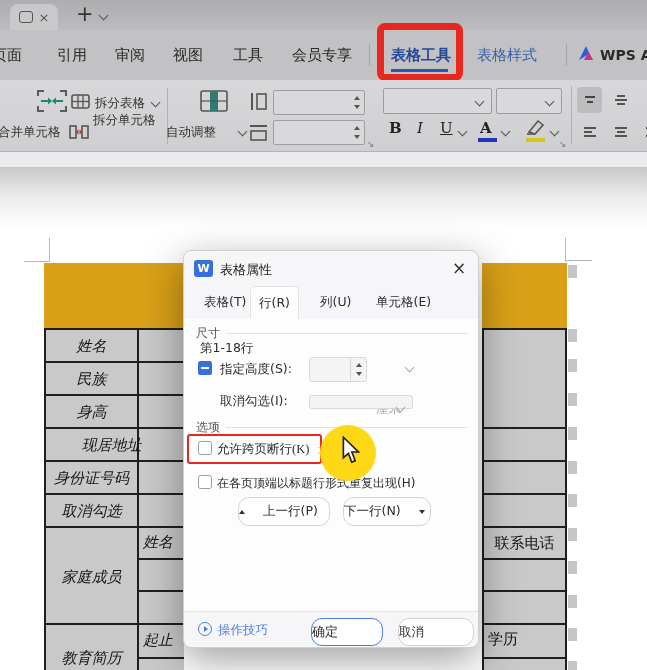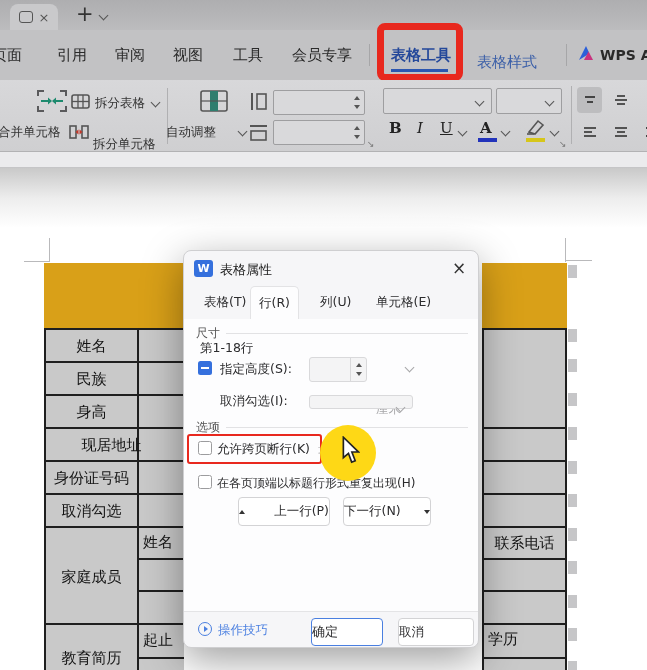--- a/index.html
+++ b/index.html
@@ -60,21 +60,21 @@
   .cb{width:14px;height:14px;box-sizing:border-box;border-radius:2.5px;}
   .cb-ind{background:#3570dd;display:flex;align-items:center;justify-content:center;}
   .cb-ind .dash{width:8px;height:2px;background:#fff;}
   .cb-off{background:#fff;border:1.4px solid #9c9c9e;}
   .dis-field{background:#f4f4f5;border:1px solid #d9d9db;border-radius:3px;box-sizing:border-box;}
   .gray-txt{color:#a6a6a8;margin-top:40px;}
   .spincol{position:absolute;right:0;top:0;bottom:0;width:15px;border-left:1px solid #d9d9db;
     display:flex;flex-direction:column;align-items:center;justify-content:space-evenly;}
   .hl-redbox{left:3px;top:183px;width:135px;height:30px;border:2px solid #e8281e;border-radius:3px;box-sizing:border-box;}
   .ycircle{left:136px;top:174px;width:56px;height:56px;border-radius:50%;background:#fed816;}
-  .dlg-btn{background:#fff;border:1px solid #d3d3d5;border-radius:4px;display:flex;align-items:center;justify-content:space-between;gap:18px;color:#2c2c2e;font-size:12.5px;box-sizing:border-box;}
+  .dlg-btn{background:#fff;border:1px solid #d3d3d5;border-radius:11px;display:flex;align-items:center;justify-content:flex-start;gap:18px;color:#2c2c2e;font-size:12.5px;box-sizing:border-box;}
   .dlg-footer{left:0;top:360px;width:294px;height:36px;border-top:1px solid #e4e4e6;}
   .tips{color:#4a7fe0;font-size:12.5px;}
   .play-ico{width:14px;height:14px;border:1.4px solid #4a7fe0;border-radius:50%;box-sizing:border-box;display:flex;align-items:center;justify-content:center;}
   .play-tri{width:0;height:0;border-top:3px solid transparent;border-bottom:3px solid transparent;border-left:4.5px solid #4a7fe0;margin-left:1px;}
   .ok-btn{border:1.5px solid #4a7fe0;font-size:13px;}
 </style>
 </head>
 <body>
 
 <div id="screen">
@@ -91,21 +91,21 @@
   <div class="abs menubar"></div>
   <div class="abs mi" style="left:-8px;">页面</div>
   <div class="abs mi" style="left:57px;">引用</div>
   <div class="abs mi" style="left:115px;">审阅</div>
   <div class="abs mi" style="left:173px;">视图</div>
   <div class="abs mi" style="left:233px;">工具</div>
   <div class="abs mi" style="left:292px;">会员专享</div>
   <div class="abs msep" style="left:369px;"></div>
   <div class="abs mi mi-active" style="left:391px;">表格工具</div>
   <div class="abs active-underline"></div>
-  <div class="abs mi mi-blue" style="left:477px;margin-top:7px;">表格样式</div>
+  <div class="abs mi mi-blue" style="left:477px;">表格样式</div>
   <div class="abs msep" style="left:566px;"></div>
   <svg class="abs" style="left:578px;top:45px;" width="20" height="17">
     <polygon points="1,15 8,1 11.5,8.5" fill="#2b5fd9"></polygon>
     <polygon points="6,15 10.5,6.5 15,15" fill="#c8327e"></polygon>
   </svg>
   <div class="abs mi" style="left:600px;font-weight:600;font-size:14px;top:47px;">WPS AI</div>
   <div class="abs redbox"></div>
 
   <div class="abs ribbon"></div>
 
@@ -126,21 +126,21 @@
   </svg>
   <div class="abs rlabel" style="left:95px;top:95px;">拆分表格</div>
   <div class="abs caret" style="left:152px;top:99px;"></div>
 
   <svg class="abs" style="left:69px;top:124px;" width="20" height="16">
     <rect x="1" y="2" width="6" height="12" fill="none" stroke="#555" stroke-width="1.6"></rect>
     <rect x="13" y="2" width="6" height="12" fill="none" stroke="#555" stroke-width="1.6"></rect>
     <polygon points="9.5,5.5 6.5,8 9.5,10.5" fill="#c0392b"></polygon>
     <polygon points="10.5,5.5 13.5,8 10.5,10.5" fill="#c0392b"></polygon>
   </svg>
-  <div class="abs rlabel" style="left:93px;top:136px;">拆分单元格</div>
+  <div class="abs rlabel" style="left:93px;top:112px;">拆分单元格</div>
 
   <div class="abs rsep" style="left:167px;top:88px;height:56px;"></div>
 
   <svg class="abs" style="left:200px;top:90px;" width="28" height="22">
     <rect x="1" y="1" width="26" height="20" rx="2" fill="none" stroke="#555" stroke-width="1.6"></rect>
     <rect x="10" y="1" width="8" height="20" fill="#2e7d6e"></rect>
     <line x1="1" y1="11" x2="27" y2="11" stroke="#555" stroke-width="1.2"></line>
   </svg>
   <div class="abs rlabel" style="left:166px;top:124px;">自动调整</div>
   <div class="abs caret" style="left:239px;top:128px;"></div>
@@ -236,21 +236,21 @@
   </div>
 
   <div class="abs band"></div>
   <div class="abs canvas"></div>
 
   <div class="abs cropmark" style="left:49px;top:238px;width:1px;height:24px;"></div>
   <div class="abs cropmark" style="left:24px;top:261px;width:25px;height:1px;"></div>
   <div class="abs cropmark" style="left:565px;top:238px;width:1px;height:24px;"></div>
   <div class="abs cropmark" style="left:566px;top:260px;width:26px;height:1px;"></div>
 
-  <div class="abs tfrag" style="left:44px;top:263px;width:140px;height:407px;">
+  <div class="abs tfrag" style="left:44px;top:263px;width:140px;height:407px;font-style:italic;">
     <div class="abs orange" style="left:0;top:0;width:140px;height:65px;"></div>
     <div class="abs cellgray" style="left:0;top:65px;width:140px;height:342px;"></div>
     <div class="abs tline" style="left:0;top:65px;width:2px;height:342px;"></div>
     <div class="abs tline" style="left:93px;top:65px;width:2px;height:342px;"></div>
     <div class="abs tline" style="left:0;top:65px;width:140px;height:2px;"></div>
     <div class="abs tline" style="left:0;top:98px;width:140px;height:2px;"></div>
     <div class="abs tline" style="left:0;top:131px;width:140px;height:2px;"></div>
     <div class="abs tline" style="left:0;top:164px;width:140px;height:2px;"></div>
     <div class="abs tline" style="left:0;top:197px;width:140px;height:2px;"></div>
     <div class="abs tline" style="left:0;top:230px;width:140px;height:2px;"></div>
@@ -340,21 +340,21 @@
       <div class="abs caret" style="right:8px;top:8px;border-color:#a6a6a8;"></div>
     </div>
 
     <div class="abs group" style="left:12px;top:168px;width:272px;">
       <span>选项</span>
       <span class="gline"></span>
     </div>
 
     <div class="abs hl-redbox"></div>
     <div class="abs cb cb-off" style="left:14px;top:190px;"></div>
-    <div class="abs" style="left:33px;top:190px;color:#2c2c2e;">允许跨页断行(K)</div>
+    <div class="abs" style="left:33px;top:190px;color:#2c2c2e;font-family:Liberation Serif, serif;">允许跨页断行(K)</div>
 
     <div class="abs cb cb-off" style="left:14px;top:224px;"></div>
     <div class="abs" style="left:33px;top:224px;font-size:12px;color:#2c2c2e;white-space:nowrap;">在各页顶端以标题行形式重复出现(H)</div>
 
     <div class="abs dlg-btn" style="left:54px;top:246px;width:92px;height:29px;">
       <span class="tri-up" style="border-bottom-color:#333;"></span>
       <span>上一行(P)</span>
     </div>
     <div class="abs dlg-btn" style="left:159px;top:246px;width:88px;height:29px;">
       <span>下一行(N)</span>

